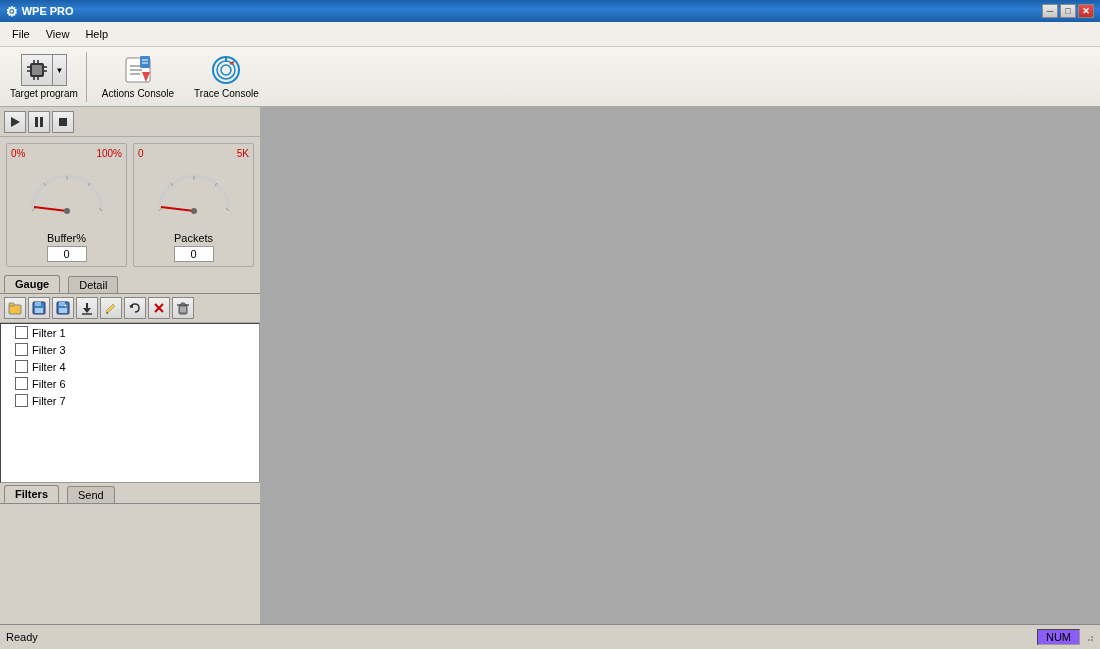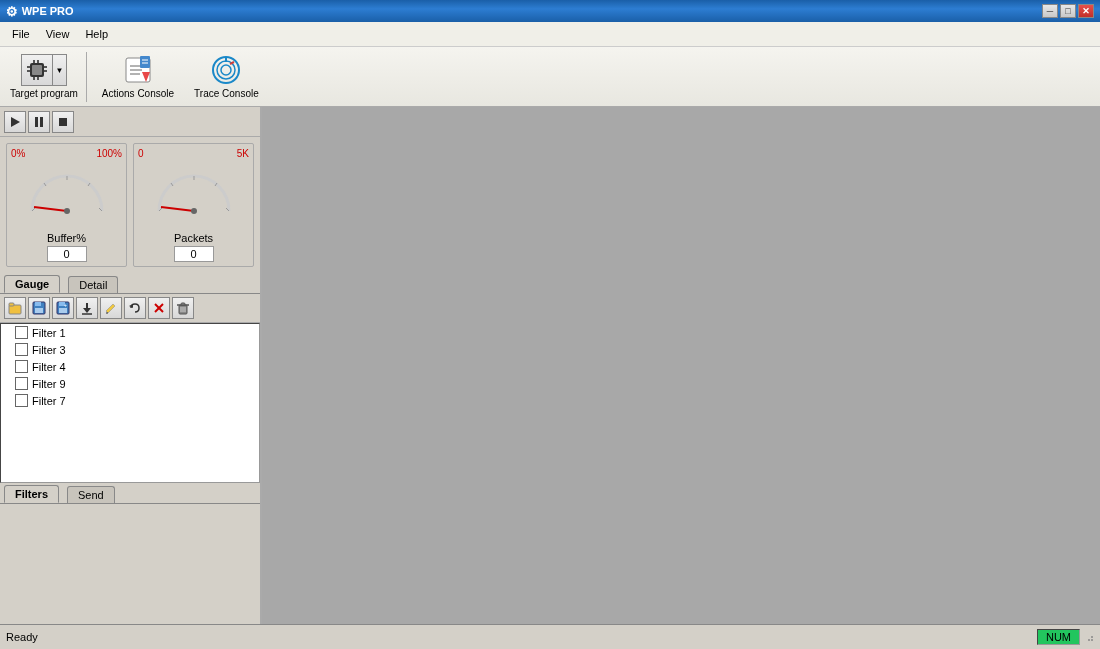--- a/index.html
+++ b/index.html
@@ -275,21 +275,21 @@
     .status-text {
       font-size: 11px;
       color: #000;
     }
     .status-right {
       display: flex;
       align-items: center;
       gap: 4px;
     }
     .status-indicator {
-      background: #22c55e;
+      background: #8b5cf6;
       border: 1px inset #999;
       padding: 1px 8px;
       font-size: 11px;
       text-align: right;
     }
 
     
     .filter-list::-webkit-scrollbar {
       width: 16px;
     }
@@ -577,21 +577,21 @@
           <div class="filter-item">
             <div class="filter-checkbox"></div>
             <span>Filter 3</span>
           </div>
           <div class="filter-item">
             <div class="filter-checkbox"></div>
             <span>Filter 4</span>
           </div>
           <div class="filter-item">
             <div class="filter-checkbox"></div>
-            <span>Filter 9</span>
+            <span>Filter 6</span>
           </div>
           <div class="filter-item">
             <div class="filter-checkbox"></div>
             <span>Filter 7</span>
           </div>
         </div>
     </div>
 
     <div class="tab-strip">
       <div class="tab active">Filters</div>

